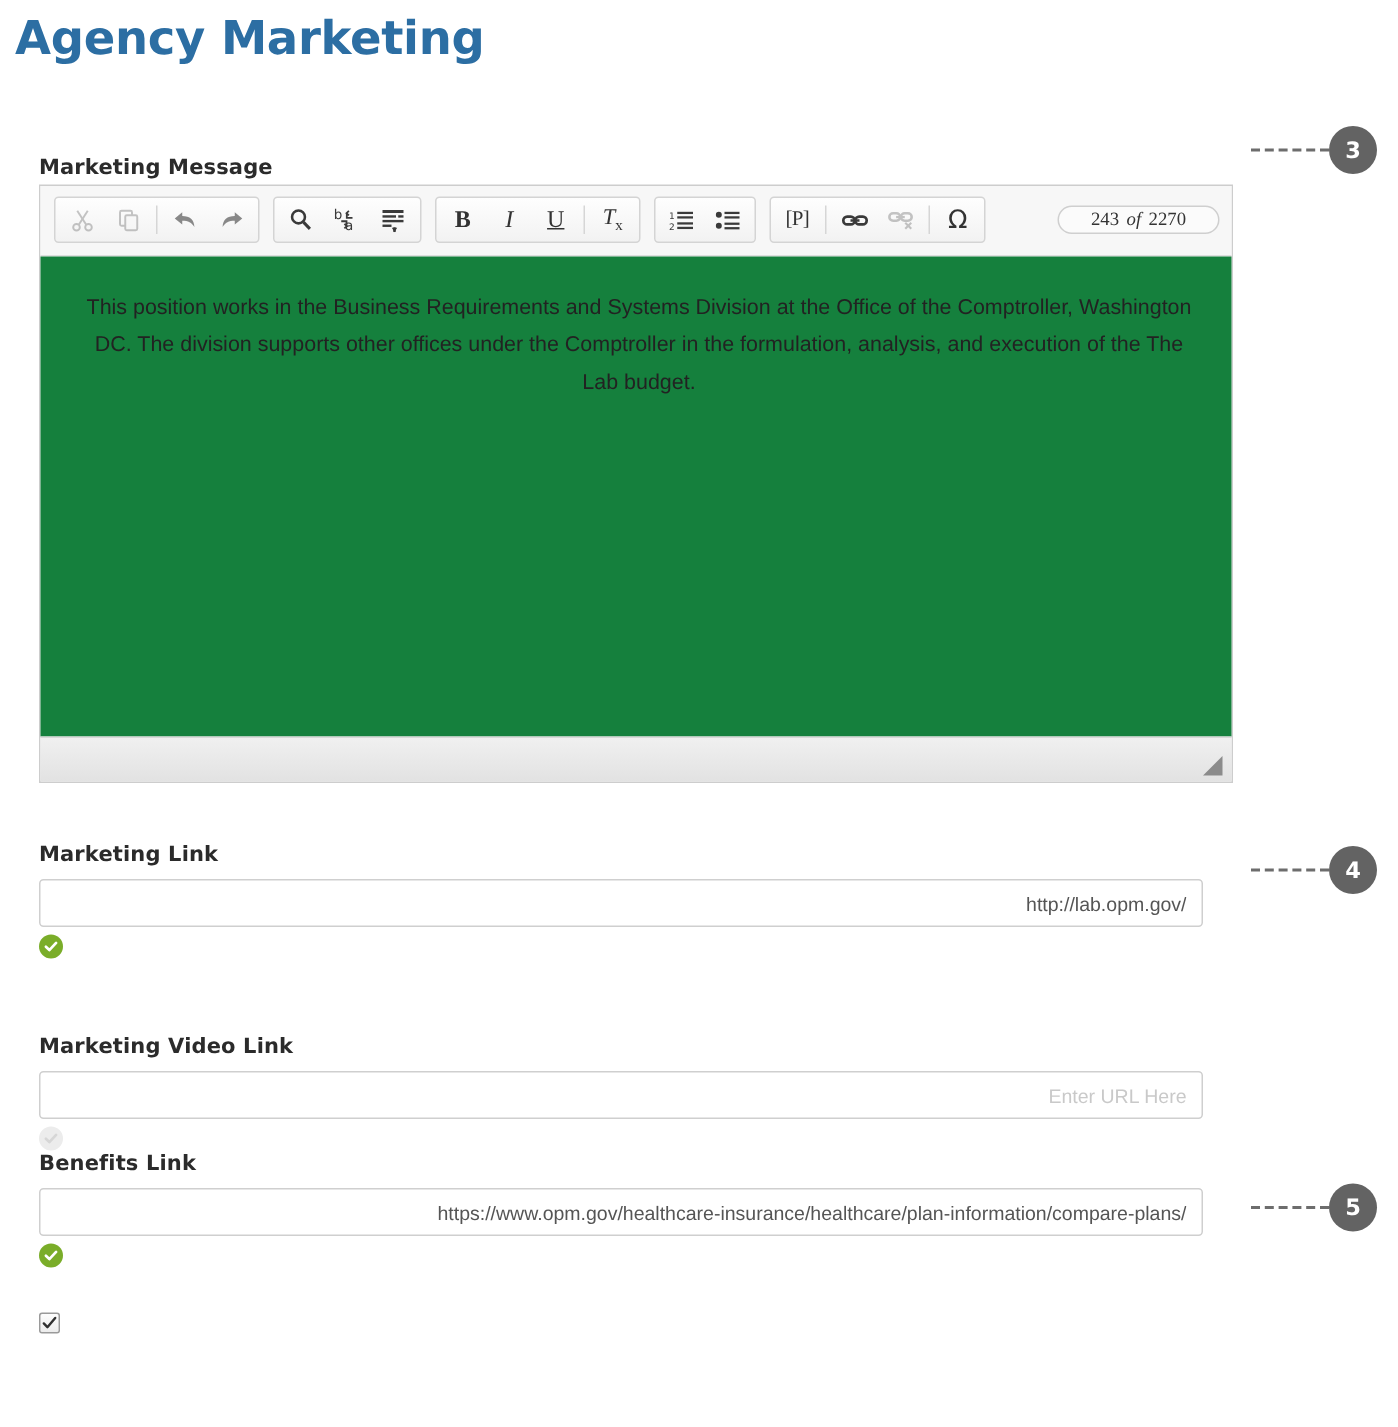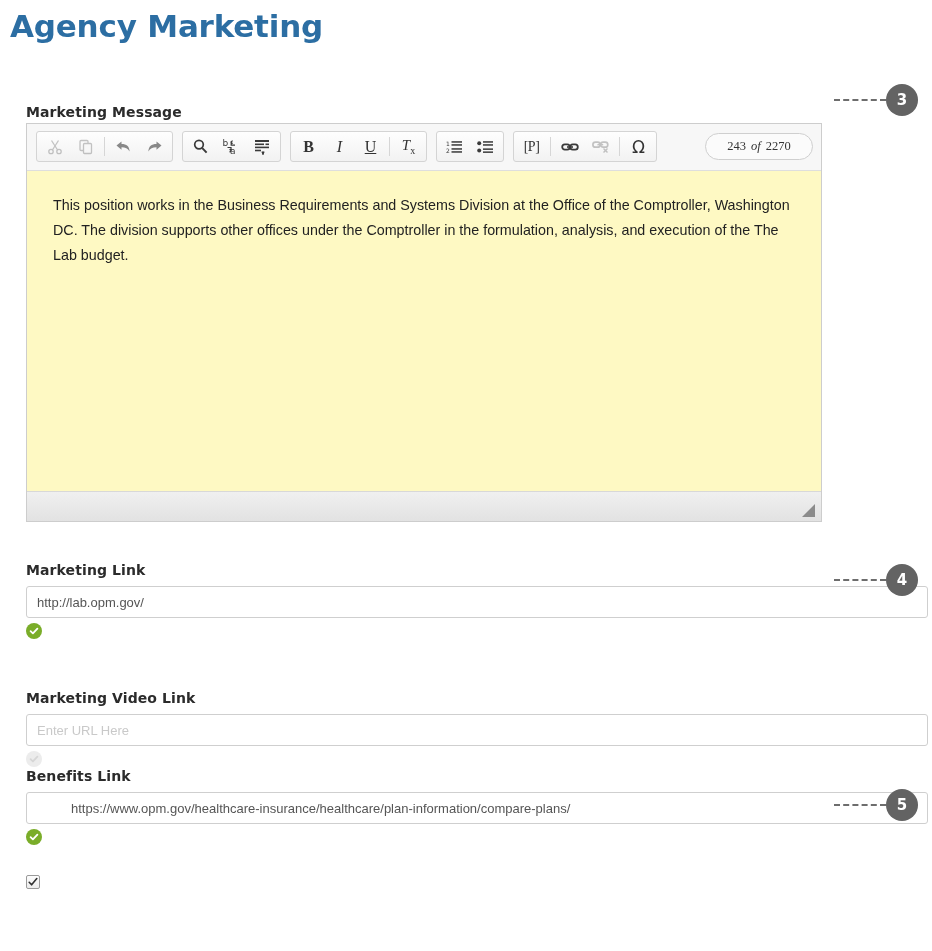--- a/index.html
+++ b/index.html
@@ -96,40 +96,41 @@
     font-size: 14px;
     letter-spacing: -0.5px;
   }
   .tb-omega { font-size: 17px; font-family: "DejaVu Sans", sans-serif; }
 
   .char-counter {
     margin-left: auto;
     border: 1px solid #cfcfcf;
     border-radius: 14px;
     background: #fbfbfb;
-    height: 27px;
+    height: 19px;
     min-width: 108px;
     display: flex;
     align-items: center;
     justify-content: center;
     gap: 5px;
     font-size: 12.5px;
     color: #333;
     padding: 0 13px;
     box-sizing: border-box;
     font-family: "Liberation Serif", serif;
   }
   .char-counter .of { font-style: italic; }
 
   .editor-body {
     height: 320px;
-    background: #fef9c3;
+    background: #15803d;
     padding: 22px 22px 0 26px;
     box-sizing: border-box;
     overflow: hidden;
+    text-align: center;
   }
   .editor-body p {
     margin: 0;
     font-family: "Liberation Sans", sans-serif;
     font-size: 14.3px;
     line-height: 25px;
     color: #222;
   }
   .editor-status {
     height: 29px;
@@ -144,32 +145,33 @@
     width: 0;
     height: 0;
     border-style: solid;
     border-width: 0 0 13px 13px;
     border-color: transparent transparent #8b8b8b transparent;
   }
 
   
   .field-block { position: absolute; }
   .text-input {
-    width: 902px;
+    width: 776px;
     height: 32px;
     box-sizing: border-box;
     border: 1px solid #cfcfcf;
     border-radius: 3px;
     background: #ffffff;
     padding: 0 10px;
     font-family: "Liberation Sans", sans-serif;
     font-size: 13px;
     color: #555;
     outline: none;
     display: block;
+    text-align: right;
   }
   .text-input::placeholder { color: #c9c9c9; }
 
   
   .check-icon {
     width: 16px;
     height: 16px;
     border-radius: 50%;
     background: #7aad29;
     display: flex;

